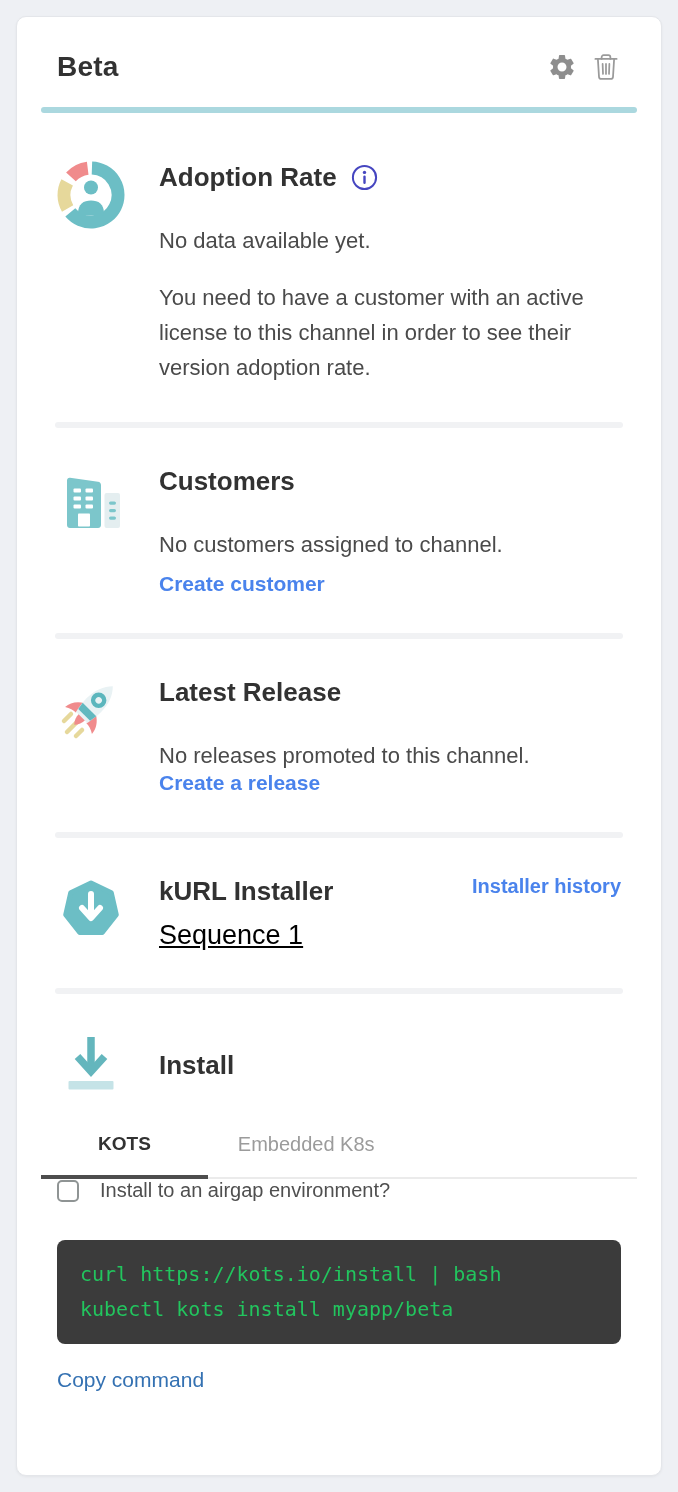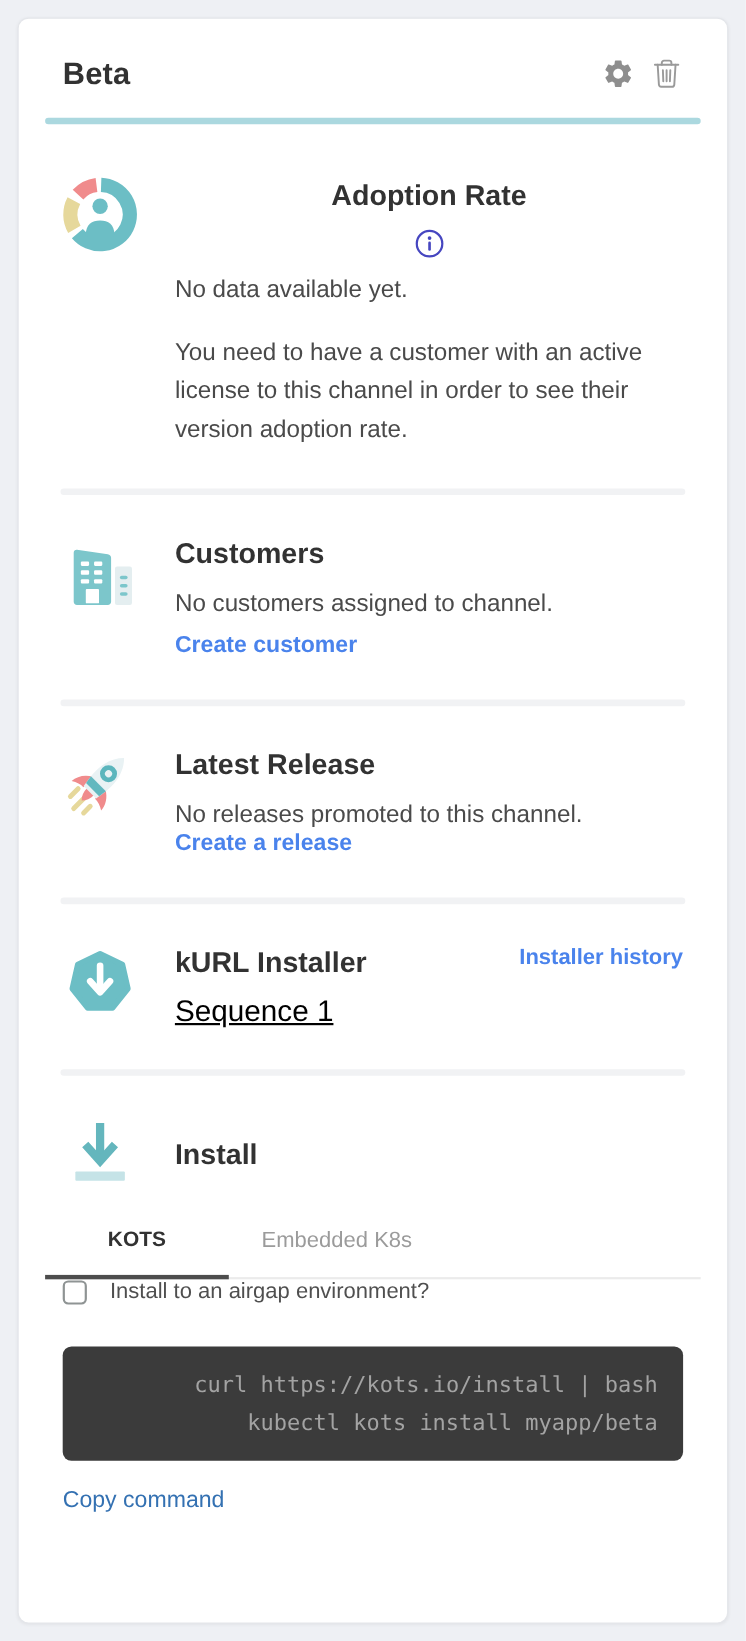--- a/index.html
+++ b/index.html
@@ -47,23 +47,23 @@
     padding: 0 16px;
   }
   .icon-cell { width:68px; height:68px; }
   .icon-cell svg { width:68px; height:68px; display:block; }
   .s-title {
     font-size: 26px;
     font-weight: 600;
     color: #323232;
     line-height: 1.25;
   }
-  .title-row { display:flex; align-items:center; gap:14px;flex-direction:column; }
+  .title-row { display:flex; align-items:center; gap:14px; }
   .title-row-between { display:flex; justify-content:space-between; }
-  .s-text  { font-size: 22px; color:#4a4a4a; margin-top: 14px; line-height:1.3; }
+  .s-text  { font-size: 22px; color:#4a4a4a; margin-top: 33px; line-height:1.3; }
   .s-para  { font-size: 22px; color:#4a4a4a; margin-top: 26px; line-height: 1.58; }
   .s-link  {
     display:inline-block;
     margin-top: 13px;
     font-size: 21px;
     font-weight: 600;
     color: #4a83ec;
     text-decoration: none;
     cursor: pointer;
   }
@@ -122,24 +122,23 @@
   }
   .airgap-label { font-size:20px; color:#4f4f4f; }
   .code-block {
     margin: 38px 16px 0;
     background: #3b3b3b;
     border-radius: 8px;
     padding: 17px 23px;
     font-family: "DejaVu Sans Mono", "Liberation Mono", monospace;
     font-size: 20px;
     line-height: 35px;
-    color: #a3a3a3;
+    color: #22c55e;
     white-space: pre;
     overflow: hidden;
-    text-align: right;
   }
   .copy-link {
     display:inline-block;
     margin: 24px 16px 0;
     font-size: 21px;
     color: #3471b2;
     text-decoration: none;
     cursor: pointer;
   }
 </style>

